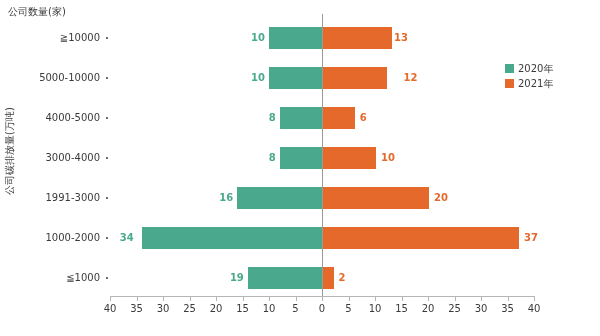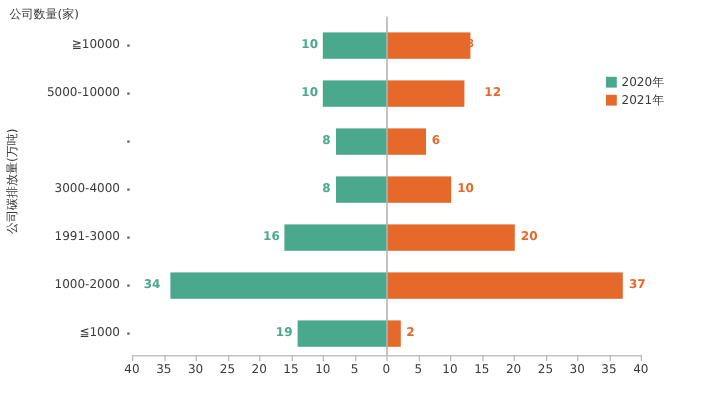--- a/index.html
+++ b/index.html
@@ -75,37 +75,38 @@
 
   <div class="y-count-title">公司数量(家)</div>
 
   <div class="y-axis-title">公司碳排放量(万吨)</div>
 
   <div class="cat-wrap">
       <div class="cat-label" style="top: 18px;">≧10000</div>
       <div class="cat-tick" style="top: 23px;"></div>
       <div class="cat-label" style="top: 58px;">5000-10000</div>
       <div class="cat-tick" style="top: 63px;"></div>
+      <div class="cat-label" style="top: 98px;">4000-5000</div>
       <div class="cat-tick" style="top: 103px;"></div>
       <div class="cat-label" style="top: 138px;">3000-4000</div>
       <div class="cat-tick" style="top: 143px;"></div>
       <div class="cat-label" style="top: 178px;">1991-3000</div>
       <div class="cat-tick" style="top: 183px;"></div>
       <div class="cat-label" style="top: 218px;">1000-2000</div>
       <div class="cat-tick" style="top: 223px;"></div>
       <div class="cat-label" style="top: 258px;">≦1000</div>
       <div class="cat-tick" style="top: 263px;"></div>
     </div>
 
   <div class="plot">
     <div class="zero-line"></div>
   <div class="bar left" style="left: 158px; top: 13px; width: 53px; background: rgb(74, 169, 140);"></div>
       <div class="vlabel left" style="left: 136px; top: 16px; width: 18px; text-align: right; color: rgb(74, 169, 140);">10</div>
       <div class="bar right" style="left: 212px; top: 13px; width: 68.9px; background: rgb(229, 105, 43);"></div>
-      <div class="vlabel right" style="left: 272px; top: 16px; color: rgb(229, 105, 43); font-family: Liberation Mono, monospace;">13</div>
+      <div class="vlabel right" style="left: 283px; top: 16px; color: rgb(229, 105, 43);">13</div>
       <div class="bar left" style="left: 158px; top: 53px; width: 53px; background: rgb(74, 169, 140);"></div>
       <div class="vlabel left" style="left: 136px; top: 56px; width: 18px; text-align: right; color: rgb(74, 169, 140);">10</div>
       <div class="bar right" style="left: 212px; top: 53px; width: 63.6px; background: rgb(229, 105, 43);"></div>
       <div class="vlabel right" style="left: 280.6px; top: 56px; color: rgb(229, 105, 43); margin-left: 12px;">12</div>
       <div class="bar left" style="left: 168.6px; top: 93px; width: 42.4px; background: rgb(74, 169, 140);"></div>
       <div class="vlabel left" style="left: 146.6px; top: 96px; width: 18px; text-align: right; color: rgb(74, 169, 140);">8</div>
       <div class="bar right" style="left: 212px; top: 93px; width: 31.8px; background: rgb(229, 105, 43);"></div>
       <div class="vlabel right" style="left: 248.8px; top: 96px; color: rgb(229, 105, 43);">6</div>
       <div class="bar left" style="left: 168.6px; top: 133px; width: 42.4px; background: rgb(74, 169, 140);"></div>
       <div class="vlabel left" style="left: 146.6px; top: 136px; width: 18px; text-align: right; color: rgb(74, 169, 140);">8</div>

